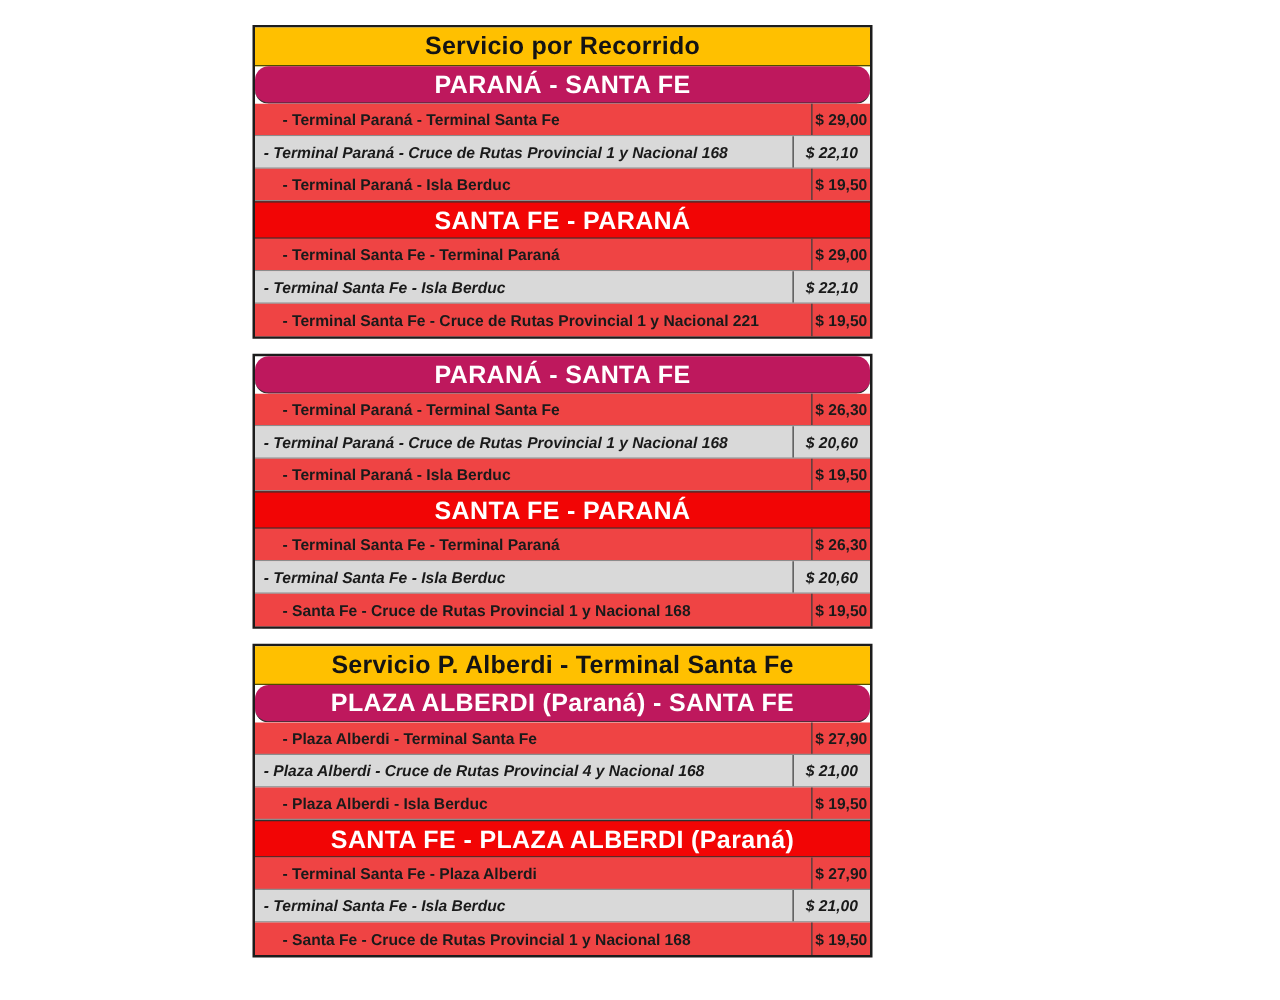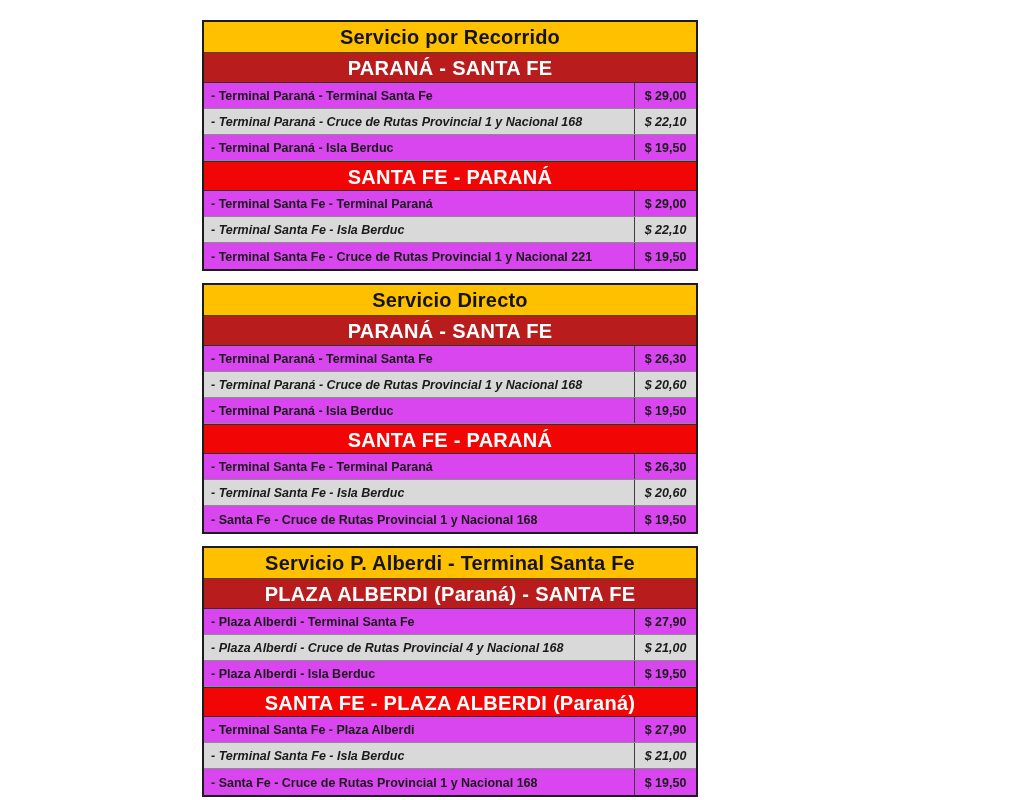--- a/index.html
+++ b/index.html
@@ -36,40 +36,41 @@
   .dir-row {
     height: 30px;
     font-size: 20px;
     font-weight: bold;
     text-align: center;
     line-height: 30px;
     color: #ffffff;
     letter-spacing: 0.3px;
   }
   .dir-blue {
-    background: #b91c1c;
+    background: #be185d;
     border-bottom: 1px solid #30302f;
+    border-radius: 11px;
   }
   .dir-red {
     background: #f20505;
     border-bottom: 1px solid #30302f;
     border-top: 1px solid #30302f;
   }
   .row {
     display: flex;
     height: 26px;
     align-items: stretch;
     border-bottom: 1px solid #8c8c8c;
     font-size: 12.5px;
     font-weight: bold;
     color: #1a1a1a;
   }
   .row:nth-of-type(odd) { }
   .row.striped { background: #d9d9d9; font-style: italic; }
-  .row.plain { background: #d946ef; }
+  .row.plain { background: #ef4444; padding-left: 15px; }
   .row:last-child { border-bottom: none; }
   .route {
     width: 431px;
     border-right: 1px solid #3d3d3d;
     display: flex;
     align-items: center;
     padding-left: 7px;
     padding-top: 1px;
   }
   .fare {
@@ -111,21 +112,20 @@
       <div class="route">- Terminal Santa Fe - Isla Berduc</div>
       <div class="fare">$ 22,10</div>
     </div>
     <div class="row plain">
       <div class="route">- Terminal Santa Fe - Cruce de Rutas Provincial 1 y Nacional 221</div>
       <div class="fare">$ 19,50</div>
     </div>
   </section>
 
   <section class="fare-table">
-    <div class="title-row">Servicio Directo</div>
 
     <div class="dir-row dir-blue">PARANÁ - SANTA FE</div>
     <div class="row plain">
       <div class="route">- Terminal Paraná - Terminal Santa Fe</div>
       <div class="fare">$ 26,30</div>
     </div>
     <div class="row striped">
       <div class="route">- Terminal Paraná - Cruce de Rutas Provincial 1 y Nacional 168</div>
       <div class="fare">$ 20,60</div>
     </div>

